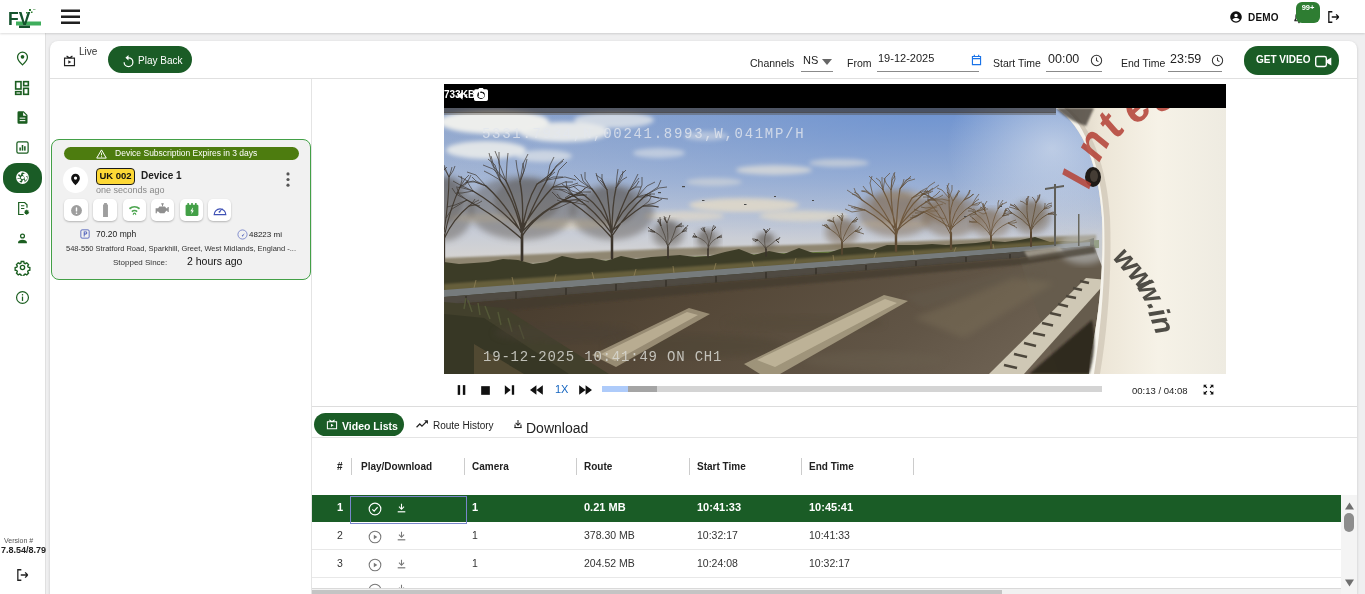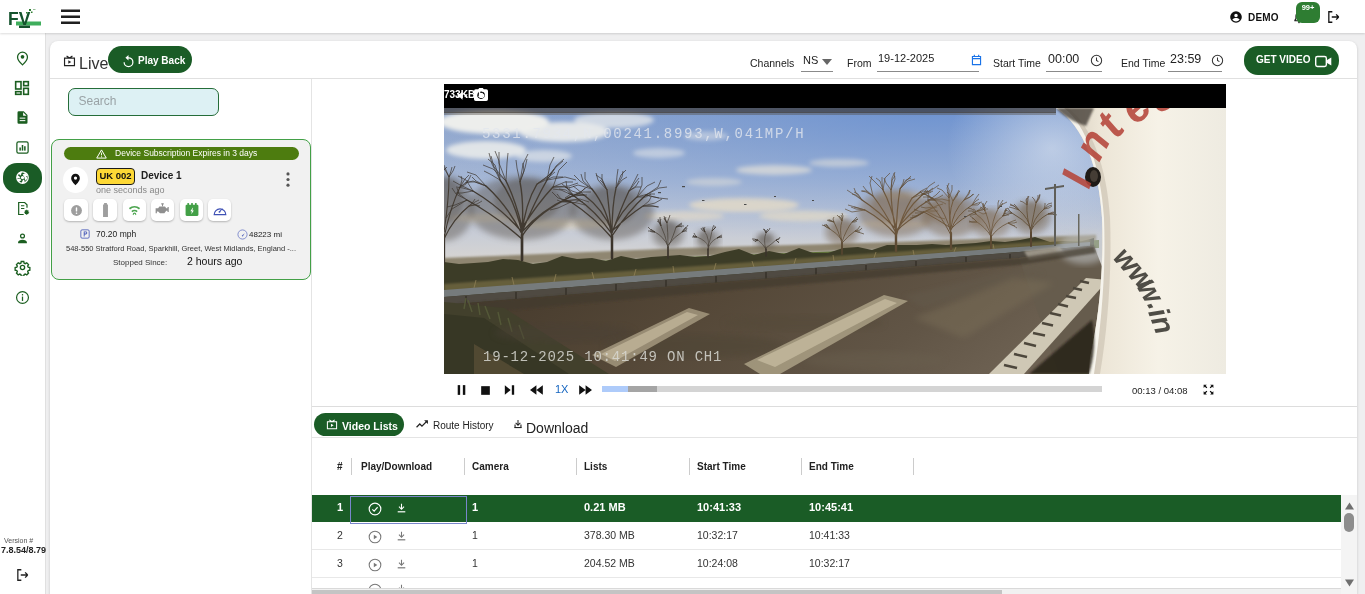--- a/index.html
+++ b/index.html
@@ -115,26 +115,26 @@
       <path fill="none" stroke="#222" stroke-width="2.2" d="M9 12h12m0 0l-4.5-4.5M21 12l-4.5 4.5"></path>
     </svg>
 </div>
 
 <div id="maincard">
   <div id="toolbar">
     <svg class="abs" style="left:12px;top:12.5px" width="15" height="14" viewBox="0 0 24 24">
         <path fill="none" stroke="#222" stroke-width="2" d="M3.5 7h17v13h-17zM7 3.5L12 7l5-3.5"></path>
         <path fill="#222" d="M10 10.5l5 3-5 3z"></path>
       </svg>
-    <div class="abs nw" style="left:29px;top:14px;font-size:16px;color:#333">Live</div>
+    <div class="abs nw" style="left:29px;top:5px;font-size:10px;color:#333">Live</div>
     <div class="abs greenbtn" style="left:58px;top:5px;width:84px;height:27px;border-radius:13.5px"></div>
     <svg class="abs" style="left:71px;top:13px" width="15" height="15" viewBox="0 0 24 24">
         <path fill="#fff" d="M12 5V1.6L7 6l5 4.4V7a6 6 0 11-6 6H4a8 8 0 108-8z"></path>
       </svg>
-    <div class="abs nw" style="left:88px;top:14px;font-size:10px;font-weight:bold;color:#fff">Play Back</div>
+    <div class="abs nw" style="left:88px;top:14px;font-size:10px;font-weight:normal;color:#fff">Play Back</div>
     <div class="abs nw" style="left:700px;top:16px;font-size:10.5px;color:#222">Channels</div>
     <div class="abs nw" style="left:753px;top:13px;font-size:11px;color:#222">NS</div>
     <div class="abs" style="left:751px;top:30px;width:32px;height:1px;background:#8a8a8a"></div>
     <svg class="abs" style="left:772px;top:18px" width="10" height="6" viewBox="0 0 10 6">
         <path fill="#666" d="M0 0h10L5 6z"></path>
       </svg>
     <div class="abs nw" style="left:797px;top:16px;font-size:10.5px;color:#222">From</div>
     <div class="abs nw" style="left:828px;top:11px;font-size:11px;color:#222">19-12-2025</div>
     <div class="abs" style="left:827px;top:30px;width:102px;height:1px;background:#8a8a8a"></div>
     <svg class="abs" style="left:920px;top:12px" width="13" height="14" viewBox="0 0 24 24">
@@ -156,21 +156,20 @@
       </svg>
     <div class="abs greenbtn" style="left:1194px;top:5px;width:95px;height:29px;border-radius:14px"></div>
     <div class="abs nw" style="left:1206px;top:13px;font-size:10px;font-weight:bold;color:#fff">GET VIDEO</div>
     <svg class="abs" style="left:1265px;top:14px" width="17" height="13" viewBox="0 0 24 18">
         <rect x="1" y="2" width="15" height="14" rx="2.5" fill="none" stroke="#fff" stroke-width="2"></rect>
         <path fill="#fff" d="M17 7l6-3.5v11L17 11z"></path>
       </svg>
   </div>
 
   <div id="leftpanel">
-    <div class="abs" style="left:18px;top:9px;width:151px;height:28px;background:#ddf1f4;border:1.5px solid #256d39;border-radius:7px;color:#9aa3a6;font-size:12px;line-height:25px;padding-left:9.5px">Search</div>
 
     <div class="abs" style="left:1px;top:60px;width:260px;height:141px;background:#f1f1f1;border:1px solid #43a047;border-radius:8px">
       <div class="abs nw" style="left:12px;top:7px;width:235px;height:13px;background:#4d7c0f;border-radius:7px;color:#fff;font-size:8.5px;font-weight:normal;text-align:center;line-height:13px">&nbsp;&nbsp;&nbsp;&nbsp;Device Subscription Expires in 3 days</div>
       <svg class="abs" style="left:44px;top:8.5px" width="11" height="10" viewBox="0 0 24 22">
           <path fill="none" stroke="#fff" stroke-width="2.2" d="M12 2L1.5 20h21z"></path>
           <rect x="11" y="8" width="2" height="6" fill="#fff"></rect>
           <rect x="11" y="16" width="2" height="2.4" fill="#fff"></rect>
         </svg>
       <div class="abs" style="left:11px;top:27px;width:25px;height:26px;background:#fff;border-radius:50%"></div>
       <svg class="abs" style="left:17px;top:31px" width="13" height="17" viewBox="0 0 24 24">
@@ -541,21 +540,21 @@
         <rect x="5" y="17" width="14" height="2.2" fill="#222"></rect>
         <rect x="5" y="12" width="2.2" height="7" fill="#222"></rect>
         <rect x="16.8" y="12" width="2.2" height="7" fill="#222"></rect>
       </svg>
     <div class="abs nw" style="left:214px;top:13px;font-size:14px;color:#222">Download</div>
     <div class="abs" style="left:0;top:30px;width:1045px;border-top:1px solid #e4e4e4"></div>
 
     <div class="abs nw" style="top:54px;font-size:10px;font-weight:bold;color:#212121;left:25px">#</div>
     <div class="abs nw" style="top:54px;font-size:10px;font-weight:bold;color:#212121;left:49px">Play/Download</div>
     <div class="abs nw" style="top:54px;font-size:10px;font-weight:bold;color:#212121;left:160px">Camera</div>
-    <div class="abs nw" style="top:54px;font-size:10px;font-weight:bold;color:#212121;left:272px">Lists</div>
+    <div class="abs nw" style="top:54px;font-size:10px;font-weight:bold;color:#212121;left:272px">Route</div>
     <div class="abs nw" style="top:54px;font-size:10px;font-weight:bold;color:#212121;left:385px">Start Time</div>
     <div class="abs nw" style="top:54px;font-size:10px;font-weight:bold;color:#212121;left:497px">End Time</div>
     <div class="abs" style="left:39px;top:51px;width:1px;height:17px;background:#ccc"></div>
     <div class="abs" style="left:152px;top:51px;width:1px;height:17px;background:#ccc"></div>
     <div class="abs" style="left:264px;top:51px;width:1px;height:17px;background:#ccc"></div>
     <div class="abs" style="left:377px;top:51px;width:1px;height:17px;background:#ccc"></div>
     <div class="abs" style="left:489px;top:51px;width:1px;height:17px;background:#ccc"></div>
     <div class="abs" style="left:601px;top:51px;width:1px;height:17px;background:#ccc"></div>
 
     <div class="abs" style="left:0;top:88px;width:1029px;height:27px;background:#1a5c26;color:#fff;font-weight:bold;font-size:11px">

